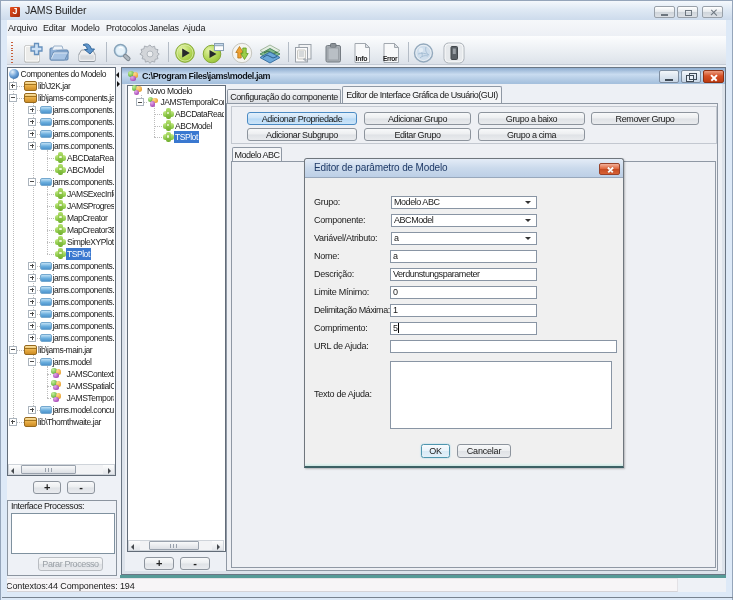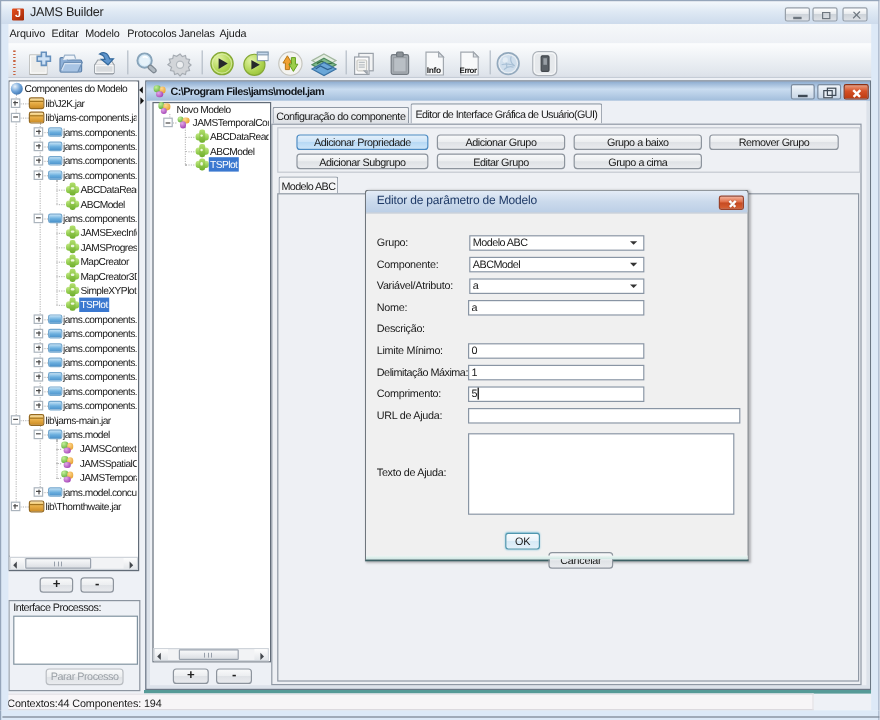--- a/index.html
+++ b/index.html
@@ -104,21 +104,21 @@
 #dlg{left:304px;top:158px;width:320px;height:310px;background:#f0f0f0;border:1px solid #6f767d;border-bottom:2px solid #3c6165;border-radius:3px 3px 0 0;box-shadow:1px 1px 2px rgba(0,0,0,.25);}
 #dlgtitle{left:0;top:0;width:318px;height:19px;background:linear-gradient(#e4ecf7,#cbdaec 50%,#bccfe6);border-radius:3px 3px 0 0;border-bottom:1px solid #98a8bc;}
 #dlgtitle span{position:absolute;left:9px;top:3px;color:#1f3a67;font-size:10px;letter-spacing:-0.15px;}
 #dlgclose{position:absolute;left:294px;top:4px;width:21px;height:12px;background:linear-gradient(#f2b09a,#e06b43 45%,#c54a22 50%,#d86134);border:1px solid #99422a;border-radius:2px;}
 #dlgclose:before{content:"";position:absolute;left:7px;top:5px;width:7px;height:1.5px;background:#fff;transform:rotate(45deg);box-shadow:0 0 1px rgba(120,30,0,.6);}
 #dlgclose:after{content:"";position:absolute;left:7px;top:5px;width:7px;height:1.5px;background:#fff;transform:rotate(-45deg);box-shadow:0 0 1px rgba(120,30,0,.6);}
 .dlbl{position:absolute;left:9px;line-height:13px;letter-spacing:-0.25px;}
 .dfld{position:absolute;background:#fff;border:1px solid #8995a4;font-size:9px;letter-spacing:-0.45px;line-height:11px;padding:0 2px;white-space:pre;}
 .dcombo .caret{position:absolute;right:5px;top:3.5px;width:0;height:0;border:3.5px solid transparent;border-top-color:#333;border-bottom-width:0;}
 #dokbtn{left:116px;top:285px;width:29px;height:14px;background:linear-gradient(#f8fbfd,#e9f3fa 48%,#d7eaf6 52%,#e3f0f9);border:1px solid #4f96ae;border-radius:2.5px;text-align:center;line-height:12.5px;box-shadow:0 0 1.5px #7fc3dd;}
-#dcancel{left:152px;top:285px;width:54px;height:14px;line-height:12px;margin-top:16px;}
+#dcancel{left:152px;top:285px;width:54px;height:14px;line-height:12px;}
 
 #teal{left:120px;top:575px;width:606px;height:2.5px;background:#569a97;}
 #statusbar{left:1px;top:578px;width:677px;height:14px;background:#f7f5f7;border:1px solid #e3e1e5;border-bottom-color:#d5d3d7;}
 #statusbar span{position:absolute;left:4px;top:2px;letter-spacing:-0.1px;}
 </style></head><body>
 <div class="abs" id="titlebar"></div>
 <div class="abs" id="titleicon"></div>
 <div class="abs" id="titletext">JAMS Builder</div>
 <div class="abs wbtn" id="btnmin"></div>
 <div class="abs wbtn" id="btnmax"></div>
@@ -513,20 +513,21 @@
  <div id="dlgclose"></div>
  <div class="dlbl" style="top:37px">Grupo:</div>
  <div class="dfld dcombo" style="left:86px;top:37px;width:146px;height:13px;">Modelo ABC<span class="caret"></span></div>
  <div class="dlbl" style="top:55px">Componente:</div>
  <div class="dfld dcombo" style="left:86px;top:55px;width:146px;height:13px;">ABCModel<span class="caret"></span></div>
  <div class="dlbl" style="top:73px">Variável/Atributo:</div>
  <div class="dfld dcombo" style="left:86px;top:73px;width:146px;height:13px;">a<span class="caret"></span></div>
  <div class="dlbl" style="top:91px">Nome:</div>
  <div class="dfld" style="left:85px;top:91px;width:147px;height:13px;">a</div>
  <div class="dlbl" style="top:109px">Descrição:</div>
+ <div class="dfld" style="left:85px;top:109px;width:147px;height:13px;">Verdunstungsparameter</div>
  <div class="dlbl" style="top:127px">Limite Mínimo:</div>
  <div class="dfld" style="left:85px;top:127px;width:147px;height:13px;">0</div>
  <div class="dlbl" style="top:145px;letter-spacing:-0.4px">Delimitação Máxima:</div>
  <div class="dfld" style="left:85px;top:145px;width:147px;height:13px;">1</div>
  <div class="dlbl" style="top:163px">Comprimento:</div>
  <div class="dfld" style="left:85px;top:163px;width:147px;height:13px;">5<span style="border-left:1px solid #000;margin-left:0px;"></span></div>
  <div class="dlbl" style="top:181px">URL de Ajuda:</div>
  <div class="dfld" style="left:85px;top:181px;width:227px;height:13px;"></div>
  <div class="dlbl" style="top:229px">Texto de Ajuda:</div>
  <div class="dfld" style="left:85px;top:202px;width:222px;height:68px;"></div>

